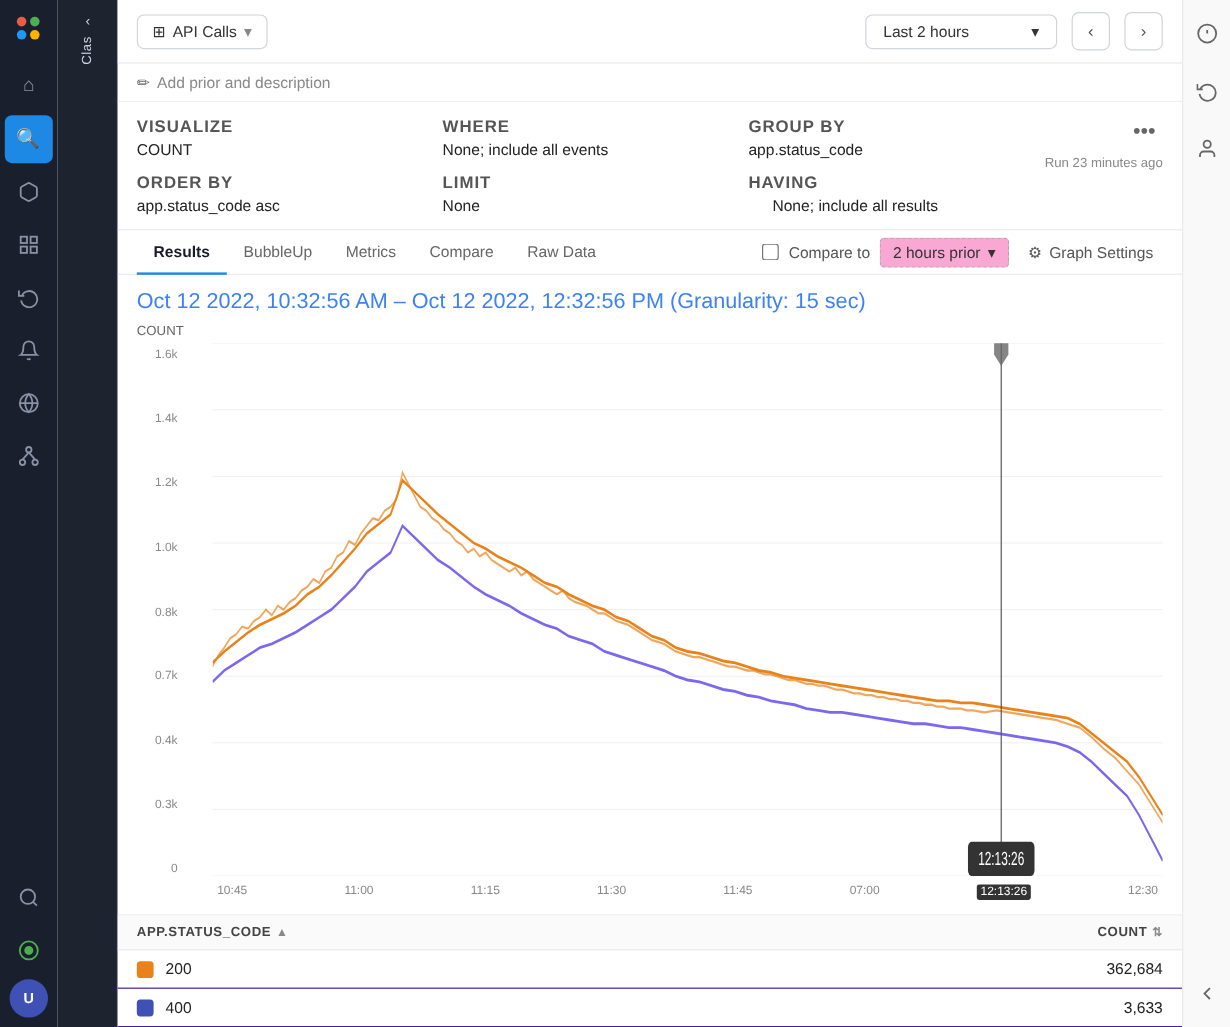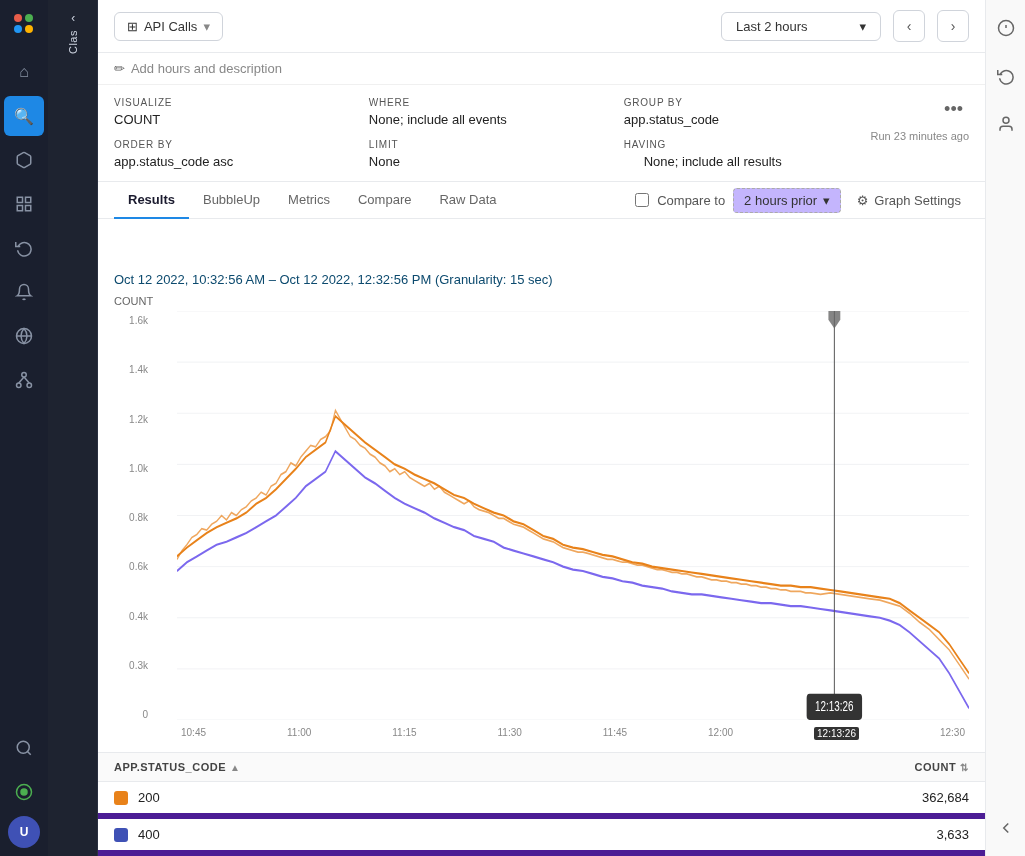--- a/index.html
+++ b/index.html
@@ -161,22 +161,22 @@
       align-items: flex-start;
     }
     .query-fields {
       flex: 1;
       display: grid;
       grid-template-columns: 1fr 1fr 1fr;
       gap: 12px 24px;
     }
     .field-group {}
     .field-label {
-      font-size: 10px;
-      font-weight: 400;
+      font-size: 14px;
+      font-weight: 700;
       color: #555;
       letter-spacing: 0.8px;
       text-transform: uppercase;
       margin-bottom: 4px;
     }
     .field-value {
       font-size: 13px;
       color: #222;
     }
     .query-actions {
@@ -246,21 +246,21 @@
     .compare-dropdown {
       display: flex;
       align-items: flex-end;
       border: 1px dashed #aaa;
       border-radius: 4px;
       padding: 4px 10px;
       font-size: 13px;
       color: #333;
       cursor: pointer;
       gap: 6px;
-      background: #c4b5fd;
+      background: #f9a8d4;
     }
     .graph-settings-btn {
       display: flex;
       align-items: center;
       gap: 6px;
       font-size: 13px;
       color: #555;
       cursor: pointer;
       padding: 4px 8px;
       border-radius: 4px;
@@ -268,24 +268,23 @@
 
     
     .chart-area {
       flex: 1;
       padding: 12px 16px;
       display: flex;
       flex-direction: column;
       overflow: hidden;
     }
     .chart-time-range {
-      font-size: 13px;
-      color: #0c4a6e;
+      font-size: 18px;
+      color: #3b82f6;
       margin-bottom: 8px;
-      margin-top: 41px;
     }
     .chart-container {
       flex: 1;
       position: relative;
       display: flex;
       flex-direction: column;
     }
     .chart-y-label {
       font-size: 11px;
       color: #666;
@@ -347,21 +346,21 @@
       color: #444;
       text-transform: uppercase;
       letter-spacing: 0.5px;
     }
     .th.col-status { flex: 1; display: flex; align-items: center; gap: 4px; }
     .th.col-count { width: 200px; display: flex; align-items: center; gap: 4px; justify-content: flex-end; }
     .table-row-item {
       display: flex;
       align-items: center;
       padding: 8px 16px;
-      border-bottom: 6px solid #4c1d95;
+      border-bottom: 1px solid #4c1d95;
     }
     .color-dot {
       width: 14px; height: 14px;
       border-radius: 3px;
       margin-right: 10px;
       flex-shrink: 0;
     }
     .cell-status { flex: 1; font-size: 13px; color: #222; }
     .cell-count { width: 200px; font-size: 13px; color: #222; text-align: right; }
     .sort-icon { color: #888; font-size: 10px; }
@@ -485,21 +484,21 @@
     <button class="time-range-btn">
       <span>Last 2 hours</span>
       <span>▾</span>
     </button>
     <button class="nav-arrow">‹</button>
     <button class="nav-arrow">›</button>
   </div>
 
   <div class="desc-row">
     <span>✏</span>
-    <span style="color:#888;">Add hours and description</span>
+    <span style="color:#888;">Add prior and description</span>
   </div>
 
   <div class="query-builder">
     <div class="query-fields">
       <div class="field-group">
         <div class="field-label">VISUALIZE</div>
         <div class="field-value" style="cursor:pointer;">COUNT</div>
       </div>
       <div class="field-group">
         <div class="field-label">WHERE</div>
@@ -553,21 +552,21 @@
     <div class="chart-time-range">Oct 12 2022, 10:32:56 AM – Oct 12 2022, 12:32:56 PM (Granularity: 15 sec)</div>
     <div class="chart-container">
       <div class="chart-y-label">COUNT</div>
       <div class="chart-inner">
         <div class="y-axis">
           <div class="y-tick">1.6k</div>
           <div class="y-tick">1.4k</div>
           <div class="y-tick">1.2k</div>
           <div class="y-tick">1.0k</div>
           <div class="y-tick">0.8k</div>
-          <div class="y-tick">0.6k</div>
+          <div class="y-tick">0.7k</div>
           <div class="y-tick">0.4k</div>
           <div class="y-tick">0.3k</div>
           <div class="y-tick">0</div>
         </div>
         <div class="chart-svg-wrapper">
           <svg viewBox="0 0 800 280" preserveAspectRatio="none" xmlns="http://www.w3.org/2000/svg" style="position:absolute;top:0;left:0;width:100%;height:calc(100% - 20px);">
             <defs>
               <clipPath id="chartClip">
                   <rect x="0" y="0" width="800" height="280"></rect>
                 </clipPath>
@@ -602,21 +601,21 @@
             <rect x="636" y="262" width="56" height="18" rx="3" fill="#333"></rect>
             <text x="664" y="274" text-anchor="middle" fill="#fff" font-size="10" font-family="sans-serif">12:13:26</text>
           </svg>
 
           <div class="x-axis" style="position:absolute;bottom:0;left:0;right:0;display:flex;justify-content:space-between;padding:0 4px;">
             <span class="x-tick">10:45</span>
             <span class="x-tick">11:00</span>
             <span class="x-tick">11:15</span>
             <span class="x-tick">11:30</span>
             <span class="x-tick">11:45</span>
-            <span class="x-tick">12:00</span>
+            <span class="x-tick">07:00</span>
             <span class="x-tick" style="background:#333;color:#fff;padding:1px 3px;border-radius:2px;">12:13:26</span>
             <span class="x-tick">12:30</span>
           </div>
         </div>
       </div>
     </div>
   </div>
 
   <div class="results-table">
     <div class="table-header">

